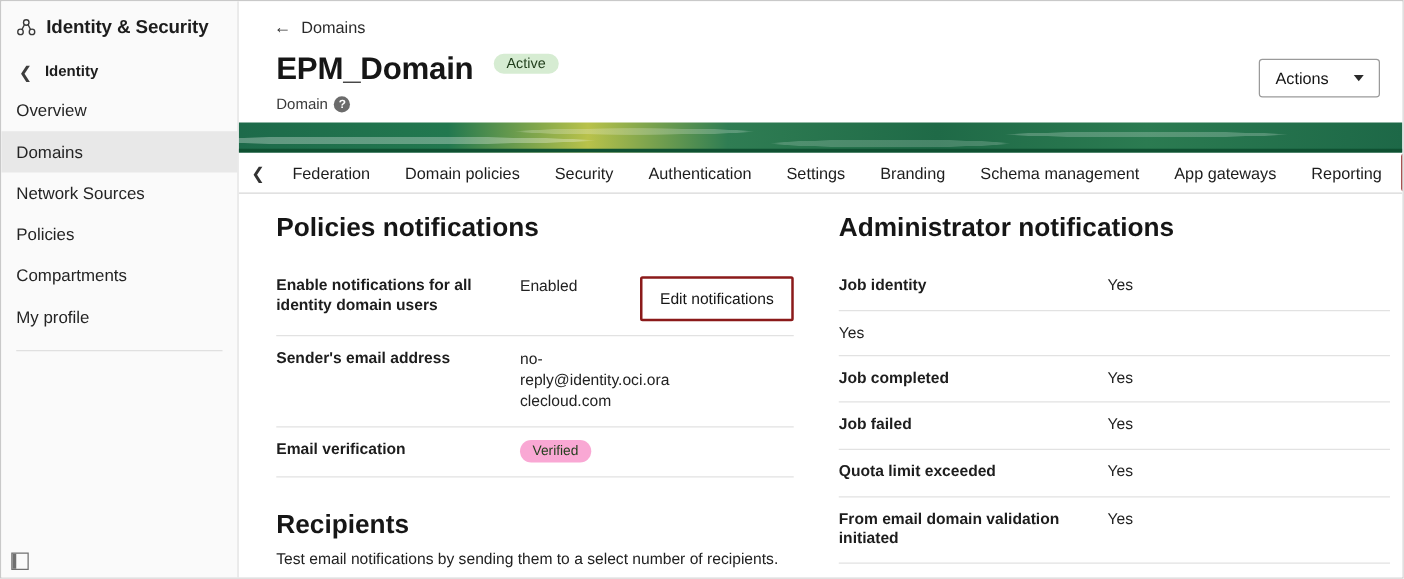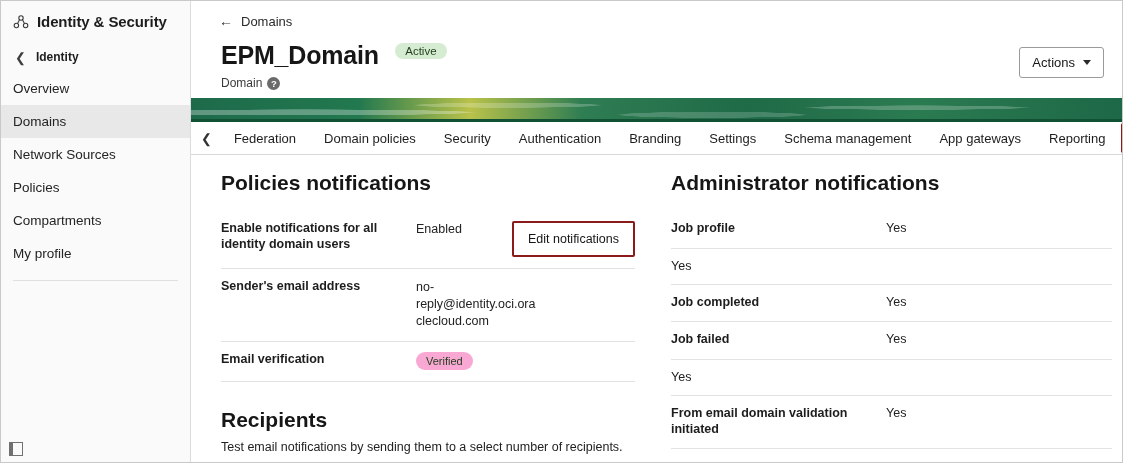--- a/index.html
+++ b/index.html
@@ -153,21 +153,21 @@
   }
   .actions-button {
     border: 1px solid #9a9a9a;
     background: #fff;
     border-radius: 3px;
     font-size: 13px;
     color: #161616;
     padding: 7px 12px;
     display: flex;
     align-items: center;
-    gap: 8px;
+    gap: 20px;
     cursor: pointer;
     margin-top: 6px;
   }
   .chev-down {
     width: 0; height: 0;
     border-left: 4.5px solid transparent;
     border-right: 4.5px solid transparent;
     border-top: 5.5px solid #2a2a2a;
   }
 
@@ -379,22 +379,22 @@
     </div>
 
     <div class="banner"></div>
 
     <div class="tabbar">
       <div class="tab-scroll-left">❮</div>
       <div class="tab">Federation</div>
       <div class="tab">Domain policies</div>
       <div class="tab">Security</div>
       <div class="tab">Authentication</div>
+      <div class="tab">Settings</div>
       <div class="tab">Branding</div>
-      <div class="tab">Settings</div>
       <div class="tab">Schema management</div>
       <div class="tab">App gateways</div>
       <div class="tab">Reporting</div>
       <div class="tab selected">Notifications</div>
 
     </div>
 
     <div class="content">
 
       <div class="col col-left">
@@ -425,35 +425,36 @@
         <div class="kv-row">
           
           
         </div>
       </div>
 
       <div class="col col-right">
         <div class="section-head">Administrator notifications</div>
 
         <div class="admin-row">
-          <div class="admin-key">Job profile</div>
+          <div class="admin-key">Job identity</div>
           <div class="admin-val">Yes</div>
         </div>
         <div class="admin-row">
           <div class="admin-val">Yes</div>
         </div>
         <div class="admin-row">
           <div class="admin-key">Job completed</div>
           <div class="admin-val">Yes</div>
         </div>
         <div class="admin-row">
           <div class="admin-key">Job failed</div>
           <div class="admin-val">Yes</div>
         </div>
         <div class="admin-row">
+          <div class="admin-key">Quota limit exceeded</div>
           <div class="admin-val">Yes</div>
         </div>
         <div class="admin-row">
           <div class="admin-key">From email domain validation initiated</div>
           <div class="admin-val">Yes</div>
         </div>
         <div class="admin-row">
           
           
         </div>

